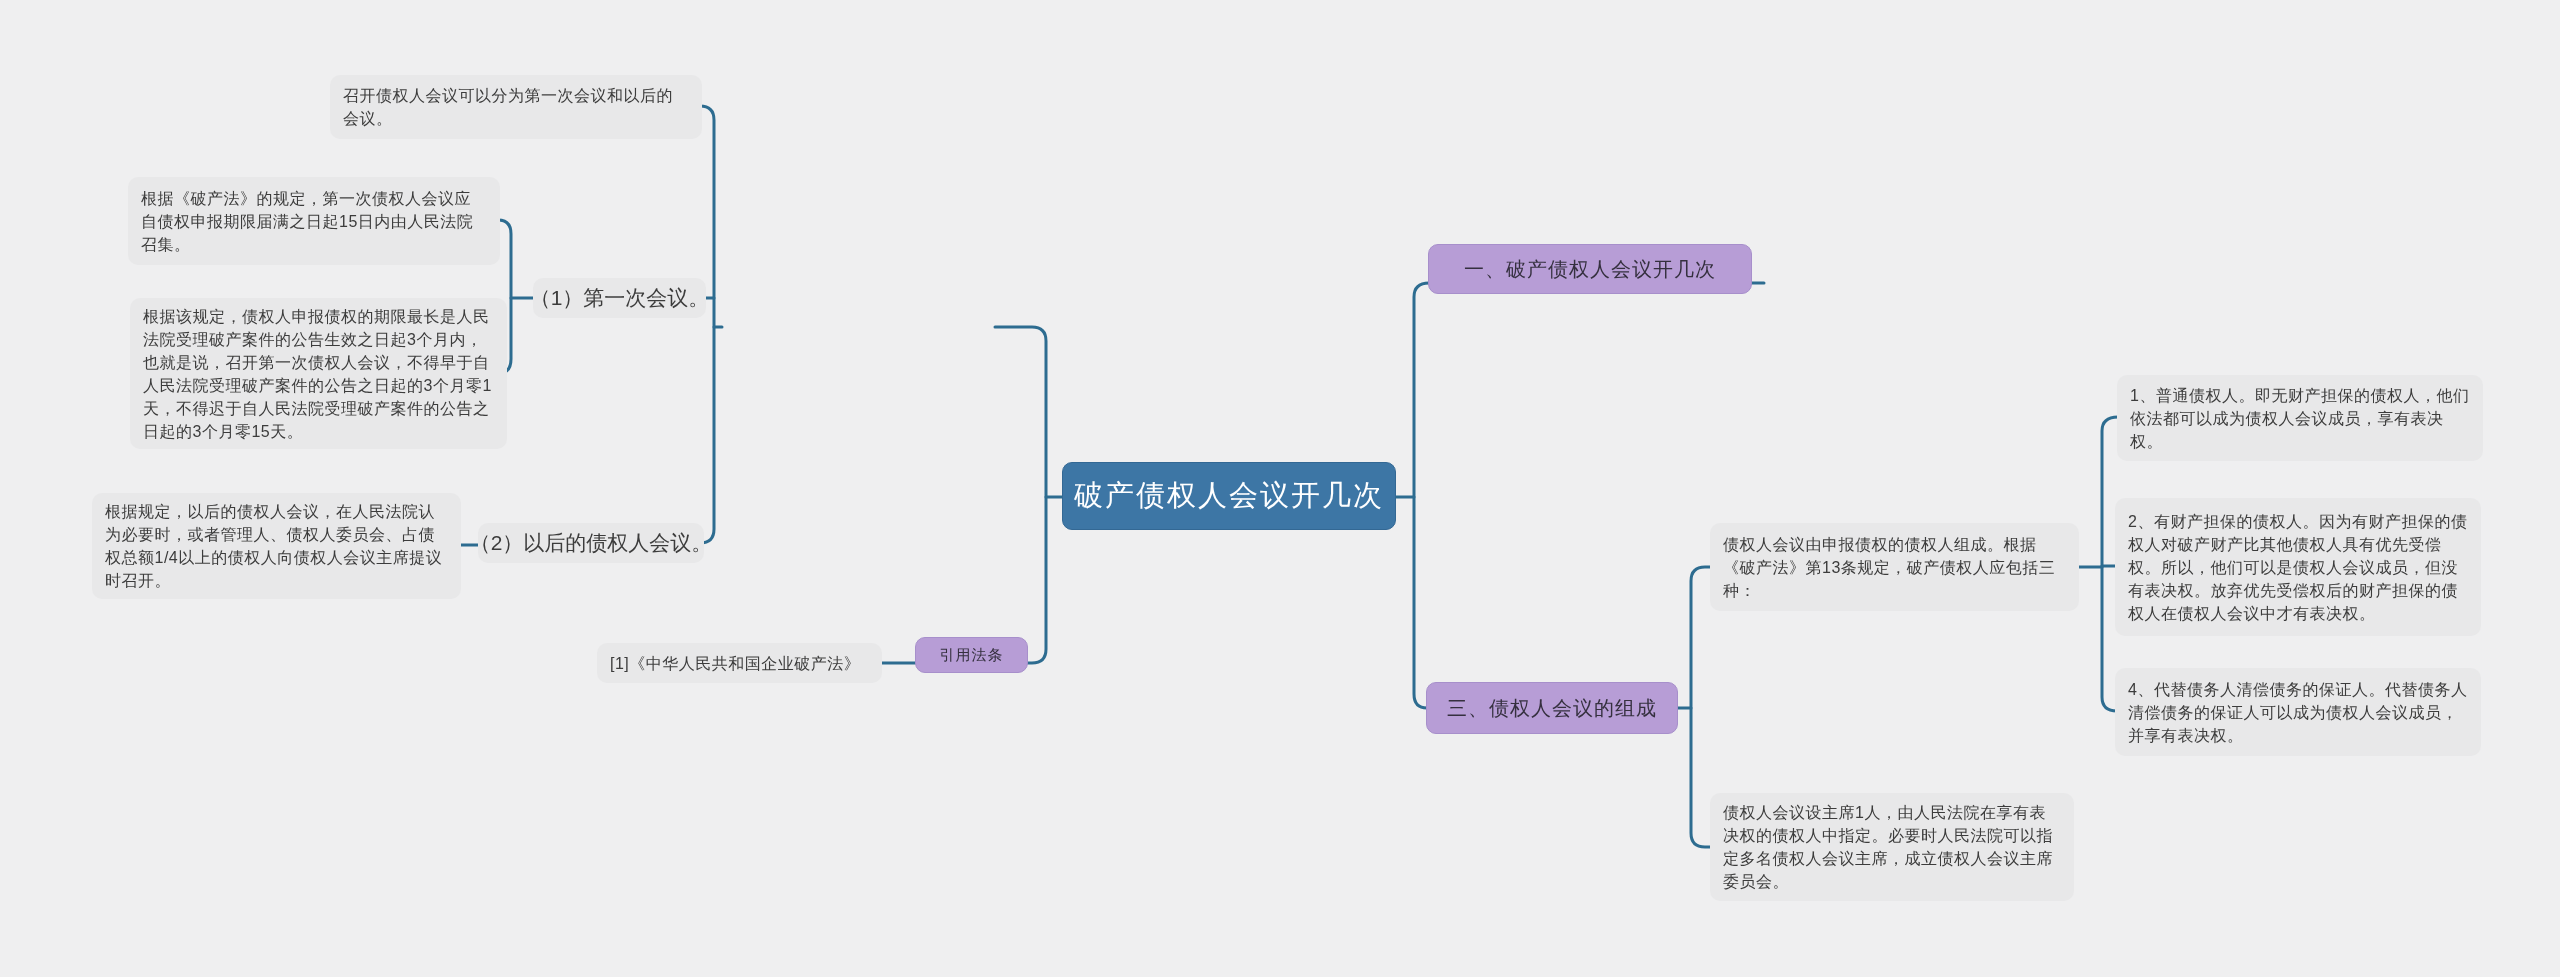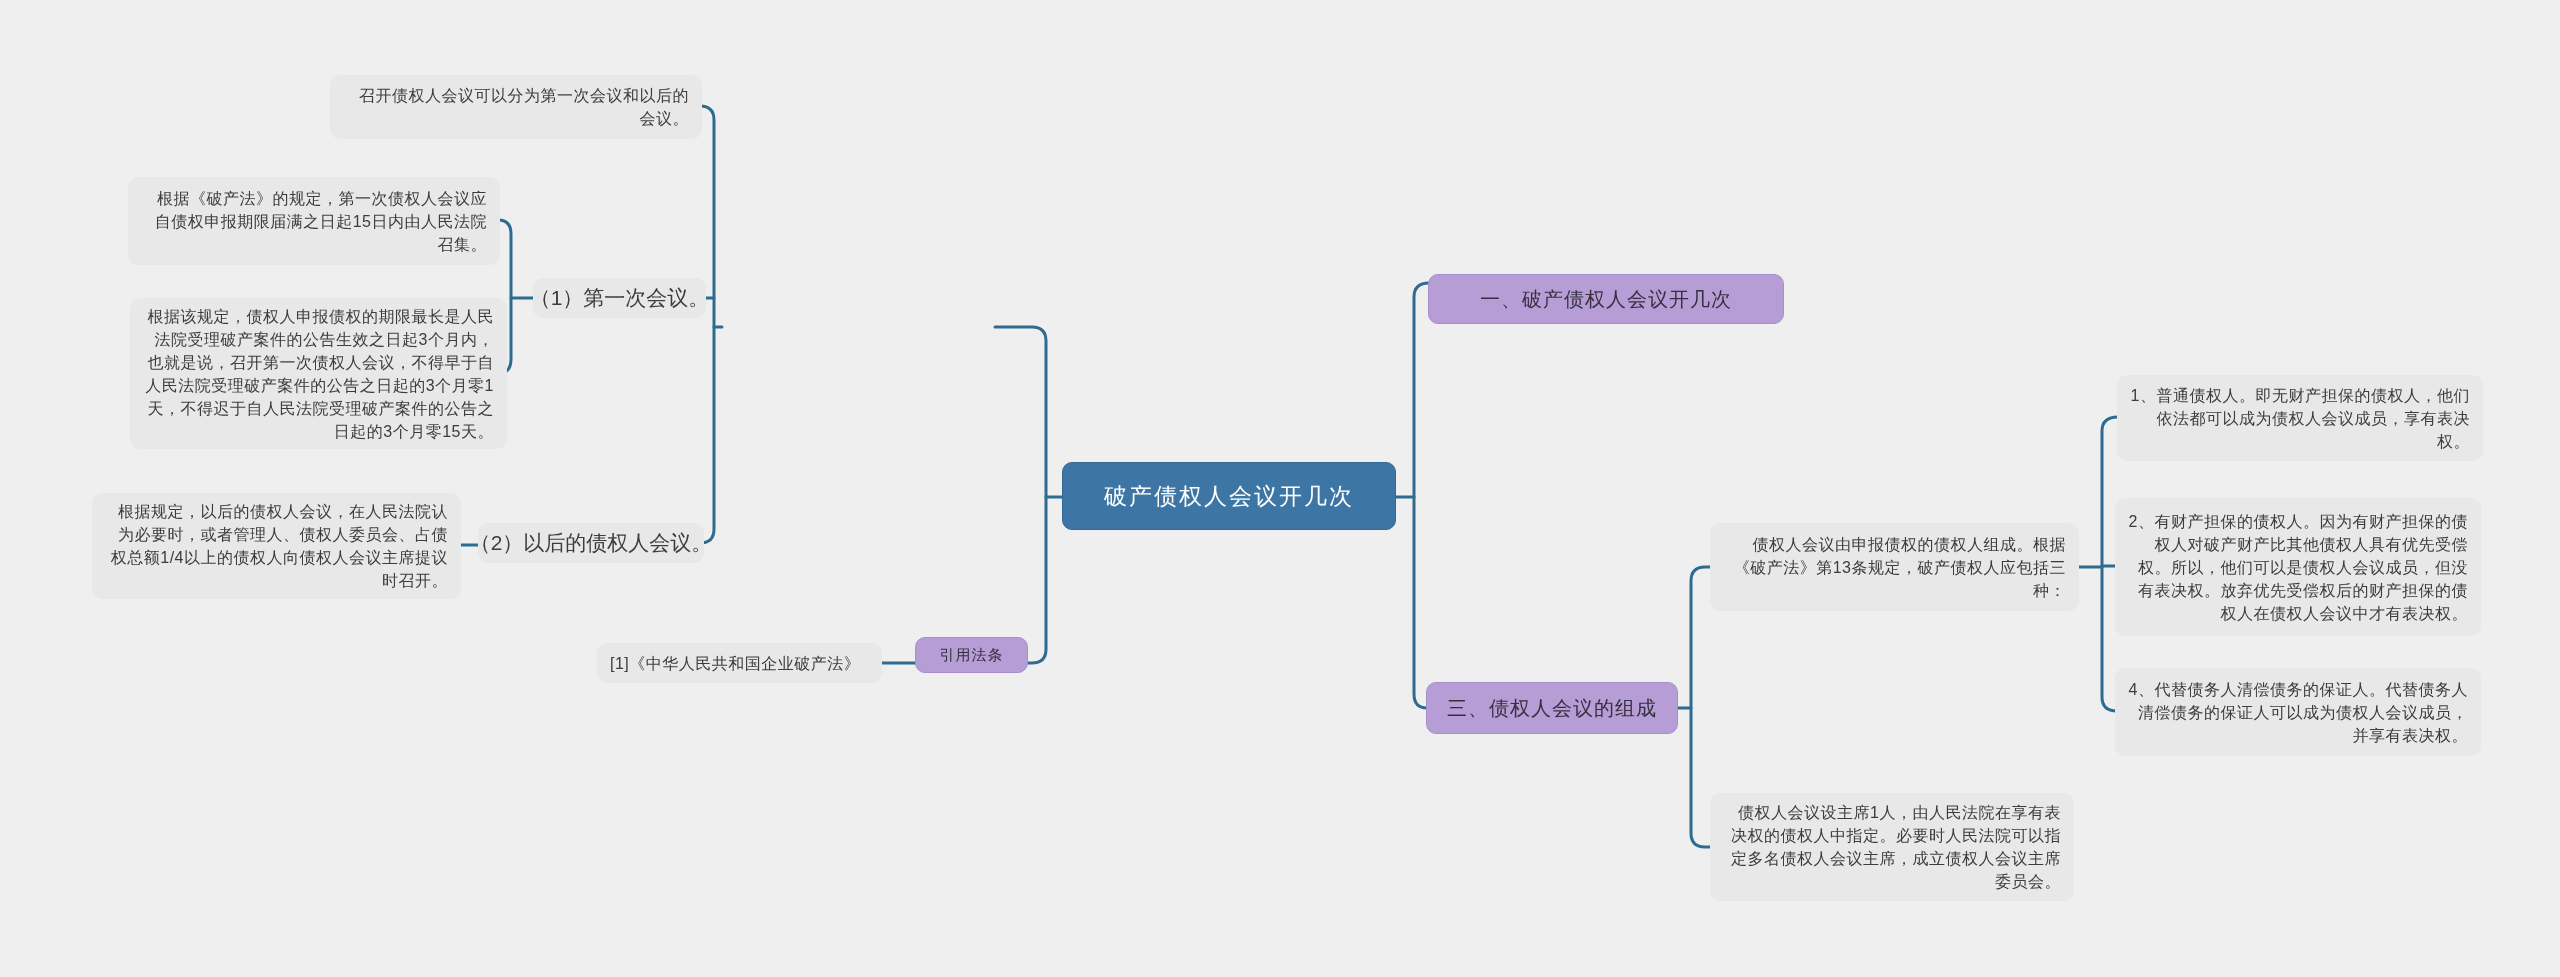--- a/index.html
+++ b/index.html
@@ -39,21 +39,21 @@
   .note-box {
     position: absolute;
     background: var(--box-fill);
     color: var(--box-text);
     border-radius: 10px;
     font-size: 16px;
     line-height: 23px;
     padding: 8px 13px;
     display: flex;
     align-items: center;
-    text-align: right;
+    text-align: left;
     letter-spacing: 0.5px;
   }
   .sub-node {
     position: absolute;
     background: var(--box-fill);
     color: var(--box-text);
     border-radius: 10px;
     font-size: 21px;
     display: flex;
     align-items: center;
@@ -72,21 +72,21 @@
     align-items: center;
     justify-content: center;
     white-space: nowrap;
   }
   .root-node {
     position: absolute;
     background: var(--root-fill);
     border: 1px solid #336894;
     color: var(--root-text);
     border-radius: 10px;
-    font-size: 23px;
+    font-size: 29px;
     letter-spacing: 2px;
     display: flex;
     align-items: center;
     justify-content: center;
     white-space: nowrap;
   }
 </style>
 </head>
 <body>
 
@@ -133,21 +133,21 @@
 
   <div class="sub-node" style="left:533px; top:278px; width:173px; height:40px;">（1）第一次会议。</div>
 
   <div class="sub-node" style="left:478px; top:523px; width:226px; height:40px;">（2）以后的债权人会议。</div>
 
 
   <div class="note-box" style="left:597px; top:643px; width:285px; height:40px; white-space:nowrap;">[1]《中华人民共和国企业破产法》</div>
 
   <div class="branch-node" style="left:915px; top:637px; width:113px; height:36px; font-size:15px;">引用法条</div>
 
-  <div class="branch-node" style="left:1428px; top:274px; width:356px; height:50px;">一、破产债权人会议开几次</div>
+  <div class="branch-node" style="left:1428px; top:244px; width:324px; height:50px;">一、破产债权人会议开几次</div>
 
 
   <div class="branch-node" style="left:1426px; top:682px; width:252px; height:52px;">三、债权人会议的组成</div>
 
   <div class="note-box" style="left:1710px; top:523px; width:369px; height:88px;">债权人会议由申报债权的债权人组成。根据《破产法》第13条规定，破产债权人应包括三种：</div>
 
   <div class="note-box" style="left:1710px; top:793px; width:364px; height:108px;">债权人会议设主席1人，由人民法院在享有表决权的债权人中指定。必要时人民法院可以指定多名债权人会议主席，成立债权人会议主席委员会。</div>
 
   <div class="note-box" style="left:2117px; top:375px; width:366px; height:86px;">1、普通债权人。即无财产担保的债权人，他们依法都可以成为债权人会议成员，享有表决权。</div>
 

